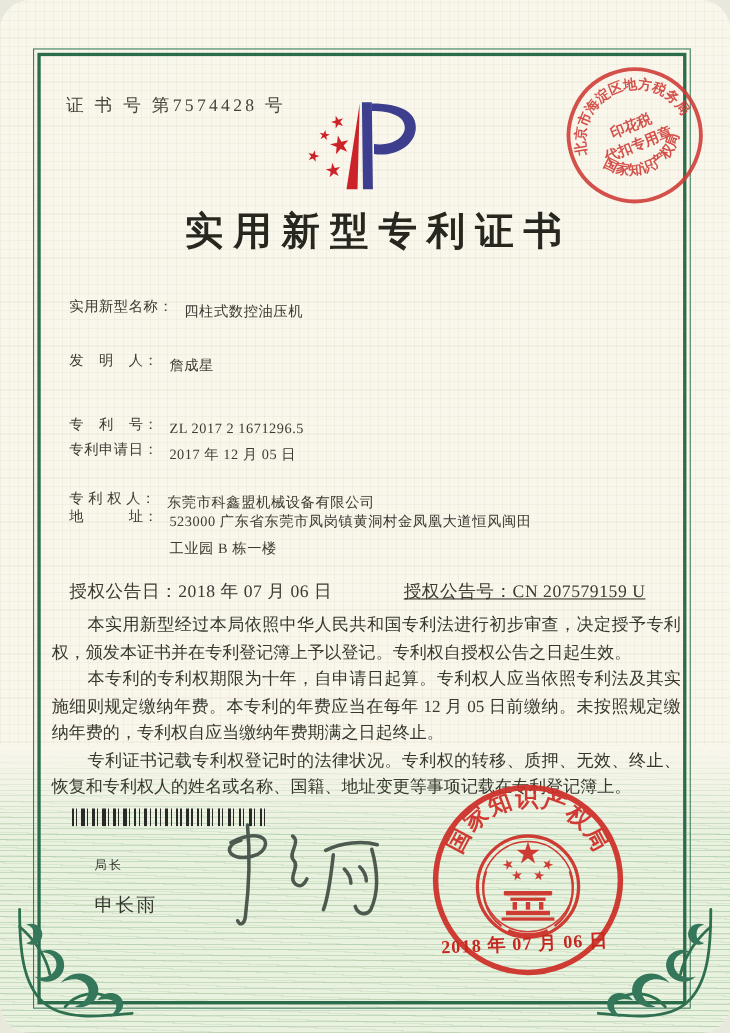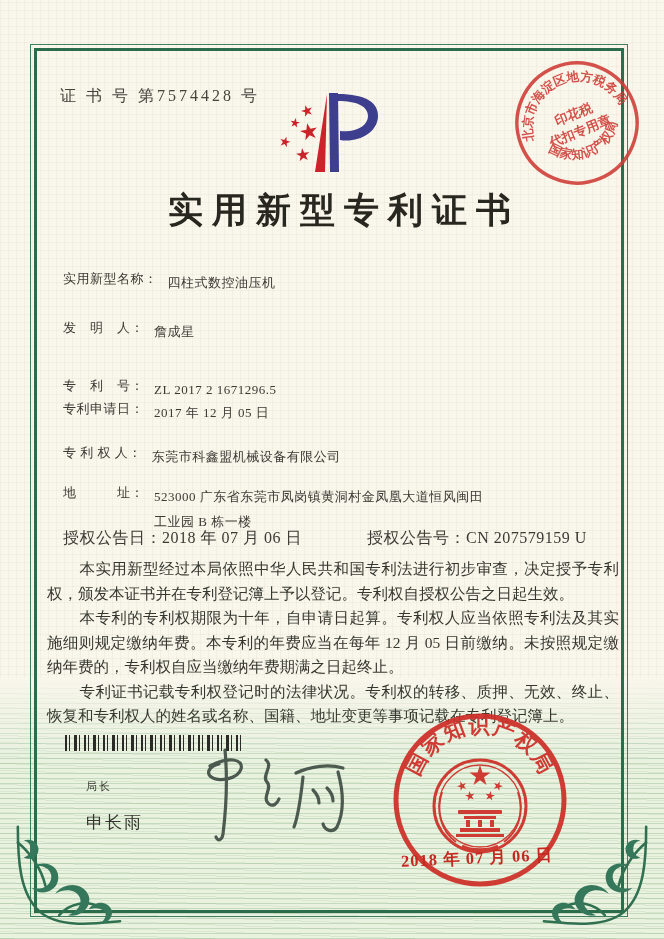--- a/index.html
+++ b/index.html
@@ -7,20 +7,21 @@
   body{
     font-family:"Liberation Serif","DejaVu Serif",serif;
     background:#e8e8dd;
   }
   .page{
     position:relative; width:664px; height:939px; overflow:hidden;
     background-color:#f9f6ec;
     background-image:
       repeating-linear-gradient(0deg, rgba(205,195,165,.14) 0 1px, rgba(0,0,0,0) 1px 8px),
       repeating-linear-gradient(90deg, rgba(205,195,165,.14) 0 1px, rgba(0,0,0,0) 1px 8px);
+    border-radius: 27px;
   }
   
   .green-zone{
     position:absolute; left:0; right:0; top:678px; bottom:0; z-index:0;
     background-color:#e9f1df;
     background-image:
       repeating-linear-gradient(0deg, rgba(118,168,118,.32) 0 1px, rgba(0,0,0,0) 1px 5px),
       repeating-linear-gradient(2deg, rgba(118,168,118,.14) 0 1px, rgba(0,0,0,0) 1px 7px);
   }
   .green-zone::after{
@@ -48,23 +49,23 @@
     text-align:center; font-size:35px; font-weight:bold; letter-spacing:9px;
     color:#27261f;
     padding-left:24px;
   }
 
   .fields{ position:absolute; left:63px; top:0; z-index:2; width:560px; }
   .field-row{ position:absolute; left:0; font-size:13px; color:#3b3a33; letter-spacing:.5px; }
   .field-row .lbl{ color:#3b3a33; }
   .field-row .val{ margin-left:10px; white-space:pre-line; display:inline-block; vertical-align:top; max-width:440px; line-height:25px; }
   .row-1{ top:270px; } .row-2{ top:319px; } .row-3{ top:357px;margin-top:20px; }
-  .row-4{ top:400px; } .row-5{ top:444px; } .row-6{ top:484px; }
+  .row-4{ top:400px; } .row-5{ top:444px; } .row-6{ top:461px; }
   .grant-row{ position:absolute; top:528px; left:63px; width:560px; font-size:16px; color:#3b3a33; z-index:2; letter-spacing:.5px;}
-  .grant-right{ position:absolute; left:304px; top:0; }
+  .grant-right{ position:absolute; left:304px; top:0;text-decoration:underline; }
 
   .body-text{
     position:absolute; left:47px; top:557px; width:572px; z-index:2;
     font-size:15.5px; line-height:24.5px; color:#36382f; text-align:justify;
   }
   .body-text p{ text-indent:2.1em; }
 
   .barcode{
     position:absolute; left:65px; top:735px; width:178px; height:16px; z-index:2;
     background:repeating-linear-gradient(90deg,

